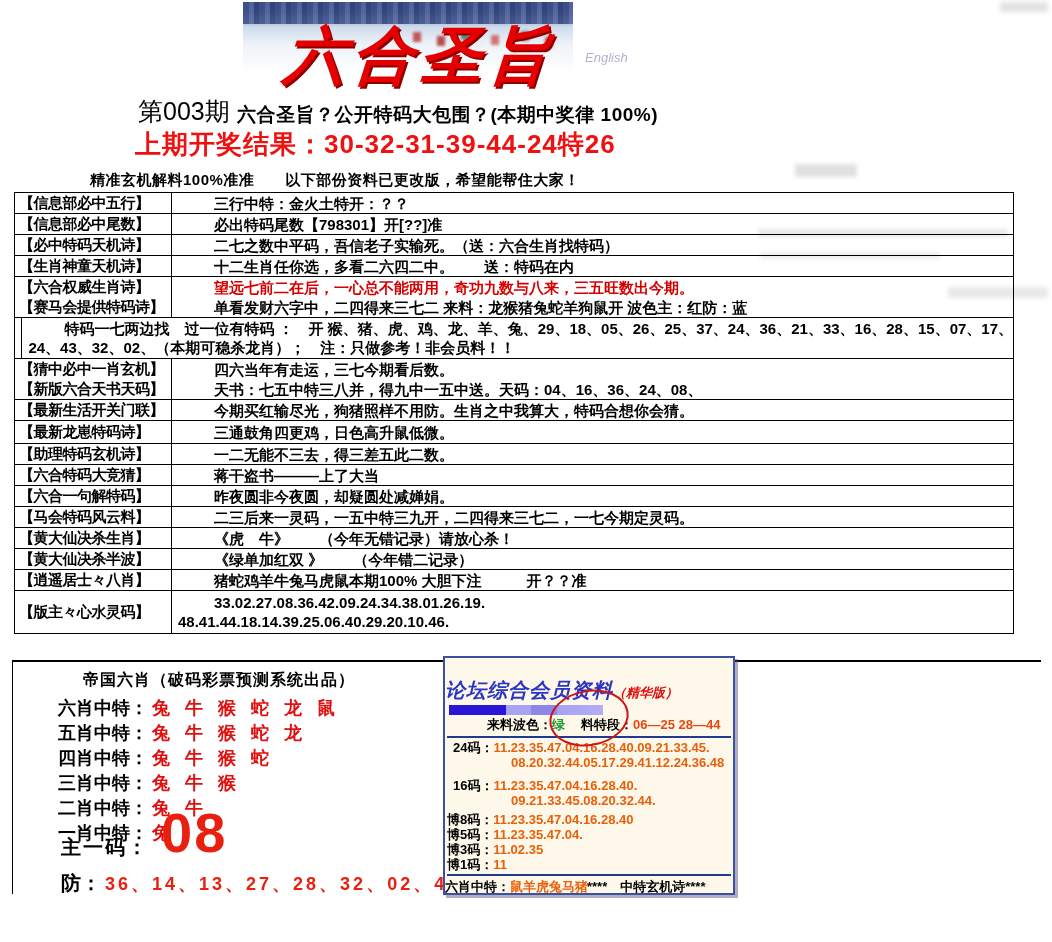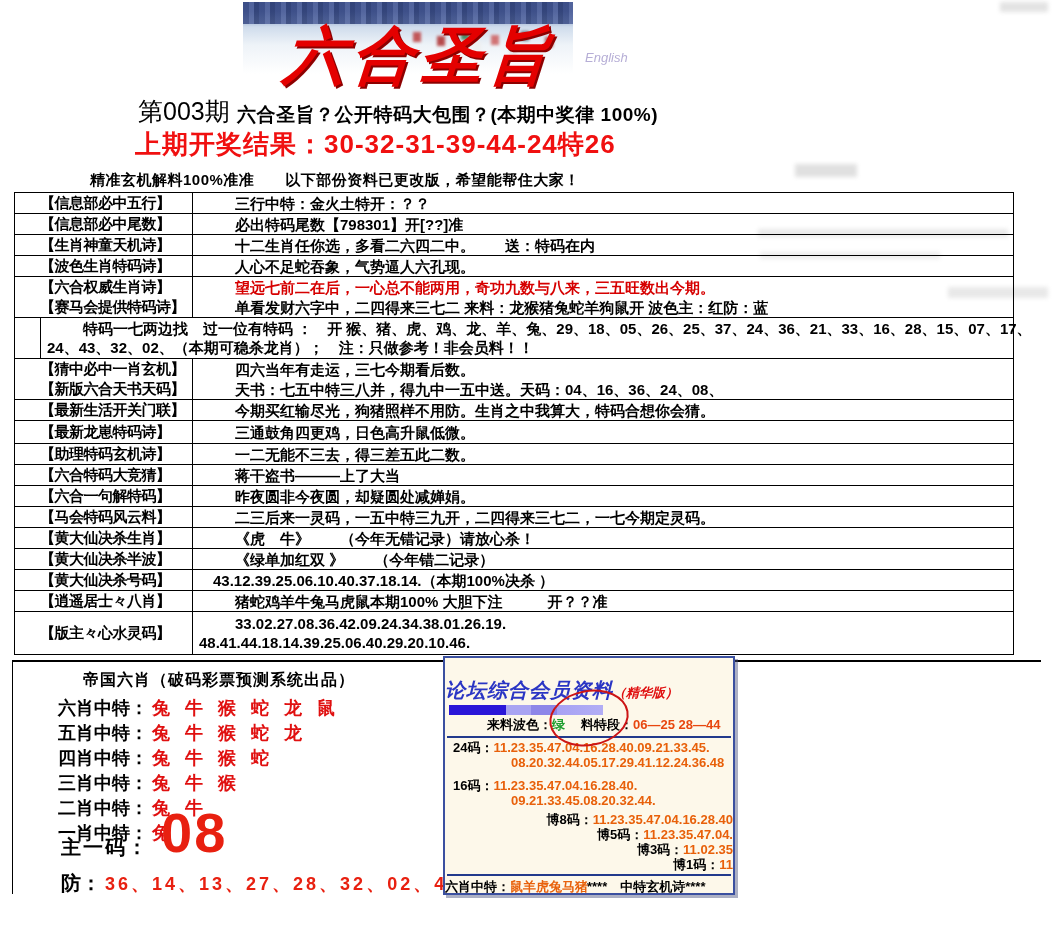--- a/index.html
+++ b/index.html
@@ -25,21 +25,21 @@
   .issue{position:absolute;left:138px;top:95px;font-size:25px;font-weight:normal;}
   .tagline{position:absolute;left:237px;top:102px;font-size:19px;font-weight:bold;letter-spacing:.5px;}
   .last-result{position:absolute;left:135px;top:127px;font-size:26px;font-weight:bold;color:#f01010;letter-spacing:1px;}
   .notice{position:absolute;left:90px;top:171px;font-size:15px;font-weight:bold;letter-spacing:.5px;}
   
   .tbl{position:absolute;left:14px;top:192px;width:998px;border:1px solid #000;}
   .row{display:flex;border-bottom:1px solid #000;}
   .row:last-child{border-bottom:none;}
   .row.nosep{border-bottom:none;}
   .cell.label{width:152px;border-right:1px solid #000;font-weight:bold;font-size:15px;
-    padding-left:4px;white-space:nowrap;overflow:hidden;display:flex;align-items:center;letter-spacing:-0.5px;margin-left:21px;}
+    padding-left:4px;white-space:nowrap;overflow:hidden;display:flex;align-items:center;letter-spacing:-0.5px;}
   .cell.content{flex:1;font-weight:bold;font-size:15px;display:flex;flex-direction:column;justify-content:center;}
   .h20{height:20px;} .h22{height:22px;} .h40{height:40px;} .h42{height:42px;}
   .l1{padding-left:42px;white-space:nowrap;line-height:19px;}
   .l2{padding-left:6px;white-space:nowrap;line-height:19px;}
   .pad20 .l1{padding-left:20px;}
   .red .l1{color:#d60000;}
   
   .bottom-panel{position:absolute;left:12px;top:660px;width:1028px;height:232px;
     border-top:2px solid #000;border-left:1px solid #000;background:#fff;}
   .empire-title{position:absolute;left:70px;top:8px;font-size:16px;font-weight:bold;letter-spacing:1px;}
@@ -57,21 +57,21 @@
   .mb-title .edition{font-size:13px;color:#e01010;letter-spacing:0;}
   .mb-bar{margin:1px 0 1px 4px;width:154px;height:10px;
     background:linear-gradient(90deg,#2a16d8 0%,#2a16d8 37%,#a9a4f2 37%,#a9a4f2 53%,#8d86e8 53%,#8d86e8 70%,#a7a2f3 70%,#b2adf5 100%);}
   .mb-info{display:flex;font-size:13px;font-weight:bold;white-space:nowrap;}
   .mb-info .wave{margin-left:42px;}
   .mb-info .range{margin-left:16px;}
   .green{color:#1f9e30;} .orange{color:#e8600a;} .rngred{color:#e8470f;}
   .mb-rule{border:none;border-top:2px solid #223a8c;margin:2px 2px 0 2px;}
   .mb-codes{font-size:13px;font-weight:bold;line-height:15px;margin-top:2px;}
   .mb-codes .crow{white-space:nowrap;padding-left:8px;}
-  .mb-codes .crow.big{padding-left:2px;text-align:right;}
+  .mb-codes .crow.big{padding-left:2px;}
   .mb-codes .c2{padding-left:66px;white-space:nowrap;}
   .gap8{height:8px;} .gap4{height:4px;}
   .mb-zodiac{position:relative;font-size:13px;font-weight:bold;line-height:17px;margin-top:2px;}
   .mb-zodiac .zrow{white-space:nowrap;}
   .mb-poem{position:absolute;left:142px;top:0;width:144px;}
   .mb-poem .ptitle{font-size:13px;font-weight:bold;white-space:nowrap;}
   .mb-poem .pline{font-size:13px;font-weight:bold;color:#d41010;white-space:nowrap;line-height:17px;}
   .red-circle{position:absolute;left:104px;top:32px;width:76px;height:52px;border:2px solid #cc1515;
     border-radius:50%;transform:rotate(-10deg);}
   
@@ -104,29 +104,29 @@
         <div class="l1">三行中特：金火土特开：？？</div>
       </div>
   </div>
   <div class="row h20">
     <div class="cell label">【信息部必中尾数】</div>
     <div class="cell content">
         <div class="l1">必出特码尾数【798301】开[??]准</div>
       </div>
   </div>
   <div class="row h20">
+    <div class="cell label">【必中特码天机诗】</div>
+    <div class="cell content">
+        <div class="l1">二七之数中平码，吾信老子实输死。（送：六合生肖找特码）</div>
+      </div>
+  </div>
+  <div class="row h20">
     <div class="cell label">【生肖神童天机诗】</div>
     <div class="cell content">
         <div class="l1">十二生肖任你选，多看二六四二中。　　送：特码在内</div>
-      </div>
-  </div>
-  <div class="row h20">
-    <div class="cell label">【波色生肖特码诗】</div>
-    <div class="cell content">
-        <div class="l1">人心不足蛇吞象，气势逼人六孔现。</div>
       </div>
   </div>
   <div class="row h20 nosep red">
     <div class="cell label">【六合权威生肖诗】</div>
     <div class="cell content">
         <div class="l1">望远七前二在后，一心总不能两用，奇功九数与八来，三五旺数出今期。</div>
       </div>
   </div>
   <div class="row h20">
     <div class="cell label">【赛马会提供特码诗】</div>
@@ -192,26 +192,20 @@
   <div class="row h20">
     <div class="cell label">【黄大仙决杀生肖】</div>
     <div class="cell content">
         <div class="l1">《虎　牛》　　（今年无错记录）请放心杀！</div>
       </div>
   </div>
   <div class="row h20">
     <div class="cell label">【黄大仙决杀半波】</div>
     <div class="cell content">
         <div class="l1">《绿单加红双 》　　（今年错二记录）</div>
-      </div>
-  </div>
-  <div class="row h20 pad20">
-    <div class="cell label">【黄大仙决杀号码】</div>
-    <div class="cell content">
-        <div class="l1">43.12.39.25.06.10.40.37.18.14.（本期100%决杀 ）</div>
       </div>
   </div>
   <div class="row h20">
     <div class="cell label">【逍遥居士々八肖】</div>
     <div class="cell content">
         <div class="l1">猪蛇鸡羊牛兔马虎鼠本期100% 大胆下注　　　开？？准</div>
       </div>
   </div>
   <div class="row h42">
     <div class="cell label">【版主々心水灵码】</div>

